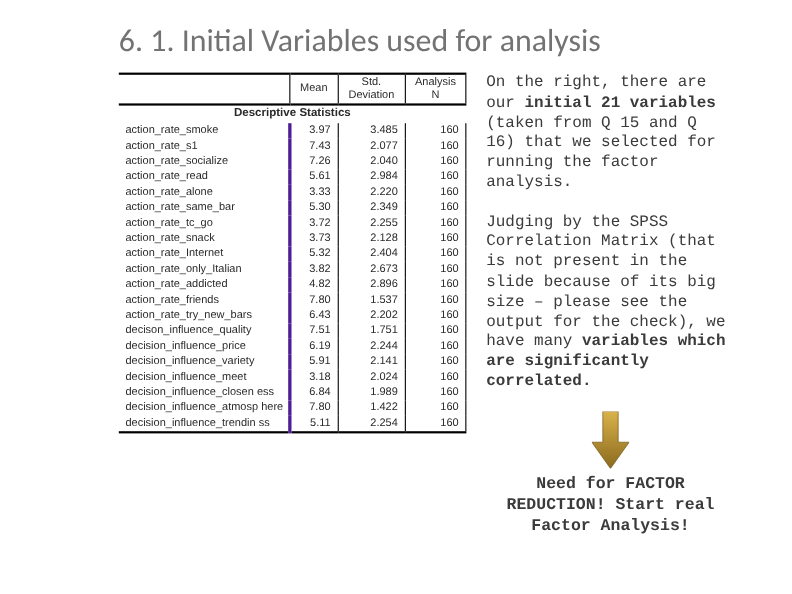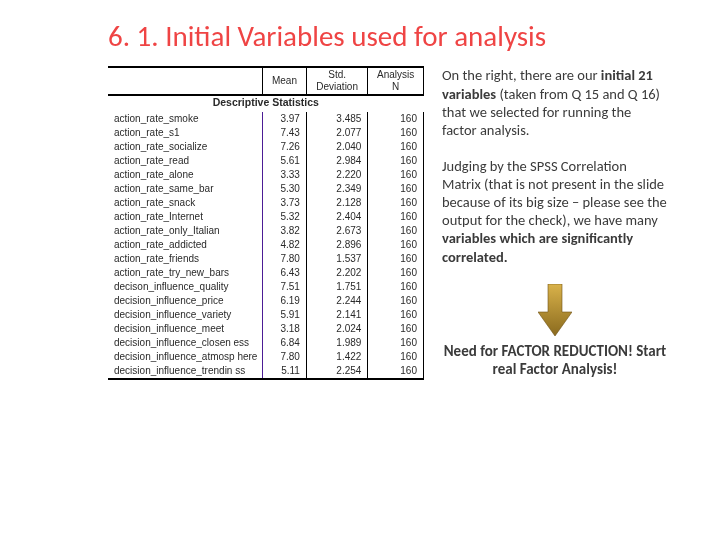--- a/index.html
+++ b/index.html
@@ -1,33 +1,33 @@
 <!DOCTYPE html>
 <html><head>
 <meta charset="utf-8">
 <style>
   html,body{margin:0;padding:0;width:720px;height:540px;background:#fff;font-family:Calibri,Arial,sans-serif;color:#3b3b3b;}
   .slide{position:relative;width:720px;height:540px;box-sizing:border-box;padding:20px 52px 0 108px;}
-  .title{color:#ef4444;font-size:29px;font-weight:400;font-family:Calibri,Arial,sans-serif;line-height:1.12;margin:0 0 14px 0;}
+  .title{color:#737373;font-size:29px;font-weight:400;font-family:Calibri,Arial,sans-serif;line-height:1.12;margin:0 0 14px 0;}
   .content{display:flex;gap:18px;}
   .table-wrap{flex:0 0 316px;}
   .spss{border-collapse:collapse;width:316px;font-family:Arial,sans-serif;font-size:10px;color:#2a2a2a;}
   .spss .cap{text-align:center;font-weight:700;border:none;padding:0 0 3px 0;font-size:10.5px;}
   .spss th,.spss td{padding:1px 6px;line-height:1.2;}
   .spss thead th{font-weight:400;text-align:center;}
   .spss .h-name{border-right:1px solid #000;border-top:2px solid #000;border-bottom:2px solid #000;width:142px;}
   .spss .h-mean{border-top:2px solid #000;border-bottom:2px solid #000;text-align:center;width:48px;}
   .spss .h-sd  {border-top:2px solid #000;border-bottom:2px solid #000;border-left:1px solid #000;text-align:center;width:68px;}
   .spss .h-n   {border-top:2px solid #000;border-bottom:2px solid #000;border-left:1px solid #000;border-right:1px solid #000;text-align:center;width:58px;}
-  .spss tbody td:nth-child(1){text-align:left;border-right:1px solid #4c1d95;white-space:nowrap;overflow:hidden;max-width:142px;}
+  .spss tbody td:nth-child(1){text-align:left;border-right:3px solid #4c1d95;white-space:nowrap;overflow:hidden;max-width:142px;}
   .spss tbody td:nth-child(2){text-align:right;}
   .spss tbody td:nth-child(3){text-align:right;border-left:1px solid #000;}
   .spss tbody td:nth-child(4){text-align:right;border-left:1px solid #000;border-right:1px solid #000;}
   .spss tbody tr:last-child td{border-bottom:2px solid #000;}
-  .side{flex:1;font-size:14.5px;line-height:1.25;}
+  .side{flex:1;font-size:14.5px;line-height:1.25;font-family:Liberation Mono, monospace;}
   .side p{margin:0 0 18px 0;}
   .arrow{width:34px;height:52px;margin:6px auto 6px;}
   .arrow svg{display:block;}
   .conclusion{text-align:center;font-weight:700;font-size:15px;line-height:1.25;margin:0 18px;}
   b{font-weight:700;}
 </style>
 </head>
 <body>
 
 <div class="slide">
@@ -80,20 +80,26 @@
               <td>2.220</td>
               <td>160</td>
             </tr>
             <tr>
               <td>action_rate_same_bar</td>
               <td>5.30</td>
               <td>2.349</td>
               <td>160</td>
             </tr>
             <tr>
+              <td>action_rate_tc_go</td>
+              <td>3.72</td>
+              <td>2.255</td>
+              <td>160</td>
+            </tr>
+            <tr>
               <td>action_rate_snack</td>
               <td>3.73</td>
               <td>2.128</td>
               <td>160</td>
             </tr>
             <tr>
               <td>action_rate_Internet</td>
               <td>5.32</td>
               <td>2.404</td>
               <td>160</td>

